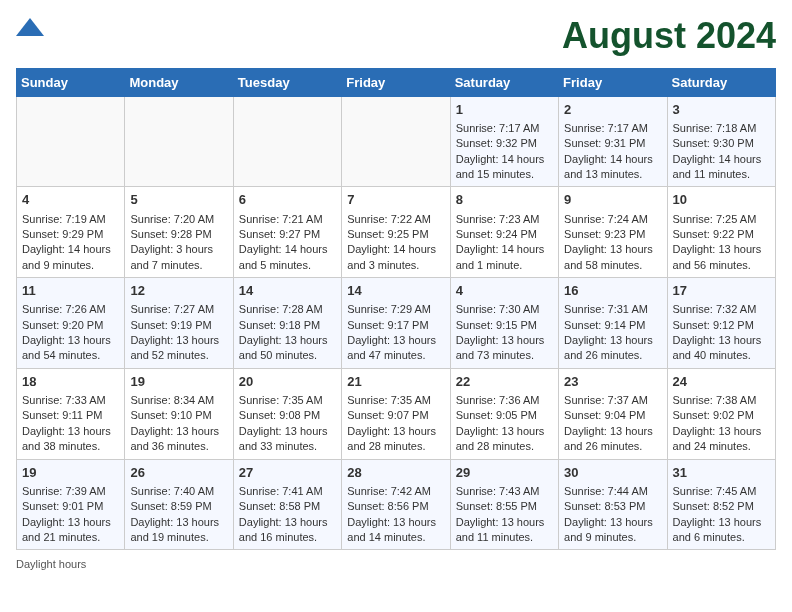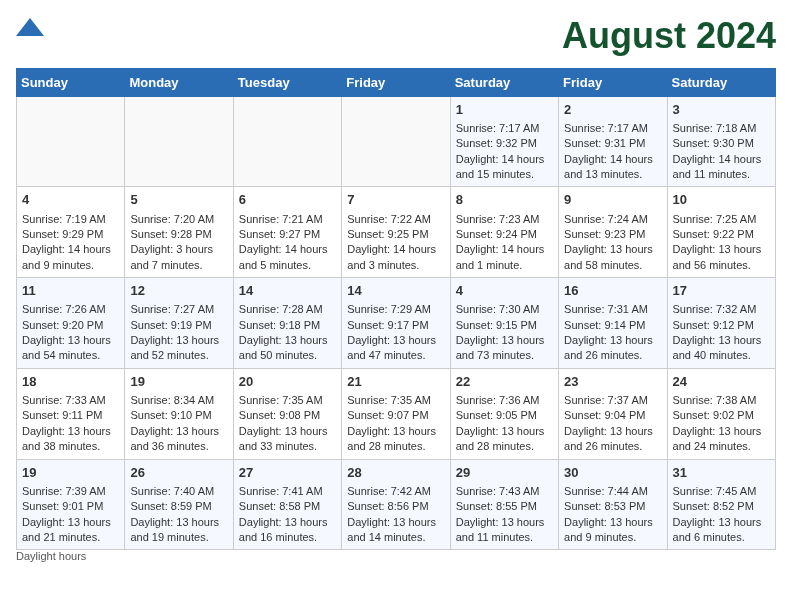--- a/index.html
+++ b/index.html
@@ -68,20 +68,21 @@
     .day-num {
       font-weight: bold;
       font-size: 13px;
       display: block;
       margin-bottom: 2px;
     }
     .empty-cell {
       background: #f9f9f9 !important;
     }
     .footer-note {
+      margin-top: 8px;
       font-size: 11px;
       color: #555;
       display: flex;
       gap: 16px;
     }
     .footer-item {
       display: flex;
       align-items: center;
       gap: 4px;
     }

